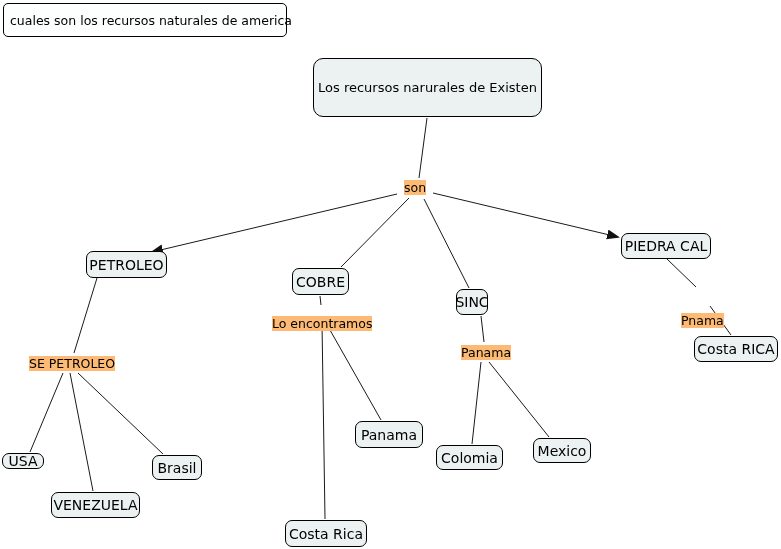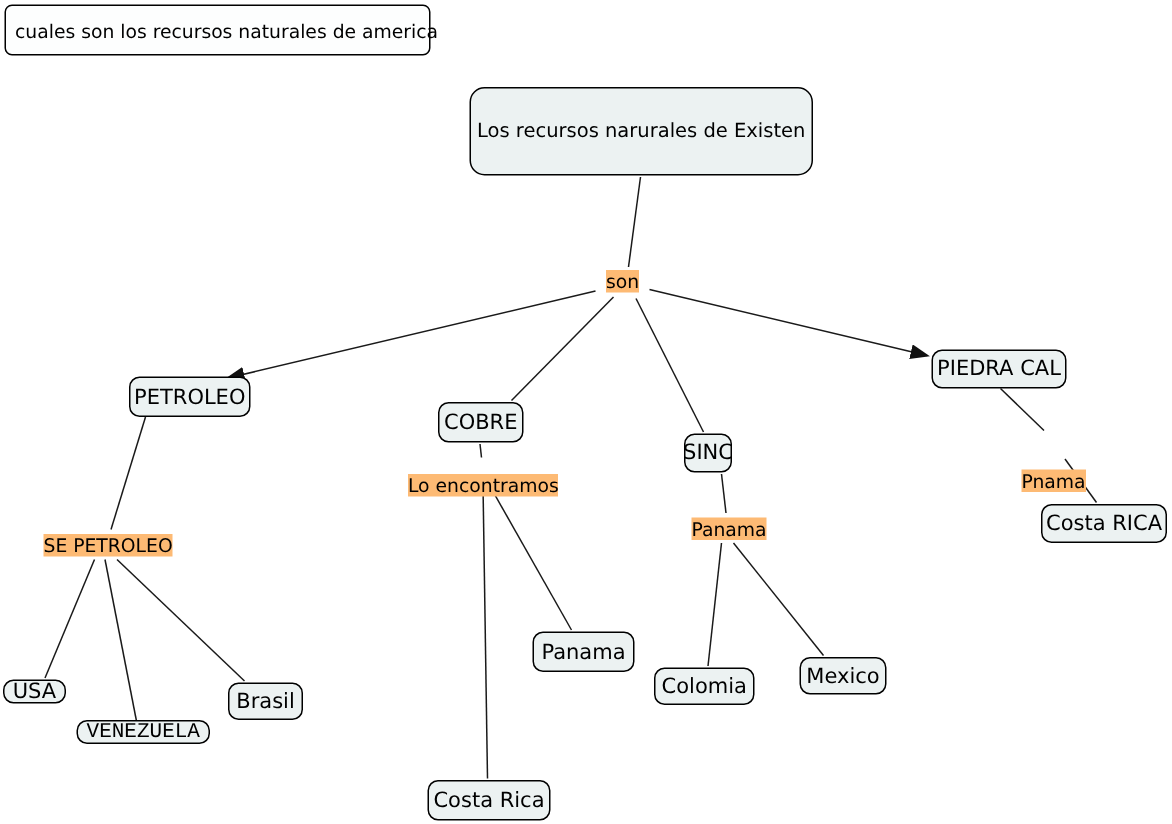--- a/index.html
+++ b/index.html
@@ -95,21 +95,21 @@
   <div class="node" style="left:62px; top:251px; width:81px; height:27px;margin-left:24px;">PETROLEO</div>
 
   <div class="node" style="left:292px; top:268px; width:57px; height:27px;">COBRE</div>
 
   <div class="node" style="left:456px; top:289px; width:32px; height:26px;">SINC</div>
 
   <div class="node" style="left:621px; top:233px; width:90px; height:26px;">PIEDRA CAL</div>
 
   <div class="node" style="left:2px; top:453px; width:42px; height:16px;">USA</div>
 
-  <div class="node" style="left:51px; top:480px; width:89px; height:16px;font-family:Liberation Mono, monospace;">VENEZUELA</div>
+  <div class="node" style="left:51px; top:492px; width:89px; height:26px;">VENEZUELA</div>
 
   <div class="node" style="left:152px; top:455px; width:50px; height:25px;">Brasil</div>
 
   <div class="node" style="left:355px; top:421px; width:68px; height:27px;">Panama</div>
 
   <div class="node" style="left:285px; top:520px; width:82px; height:27px;">Costa Rica</div>
 
   <div class="node" style="left:436px; top:445px; width:67px; height:25px;text-align:center;">Colomia</div>
 
   <div class="node" style="left:533px; top:438px; width:58px; height:25px;text-align:center;">Mexico</div>

